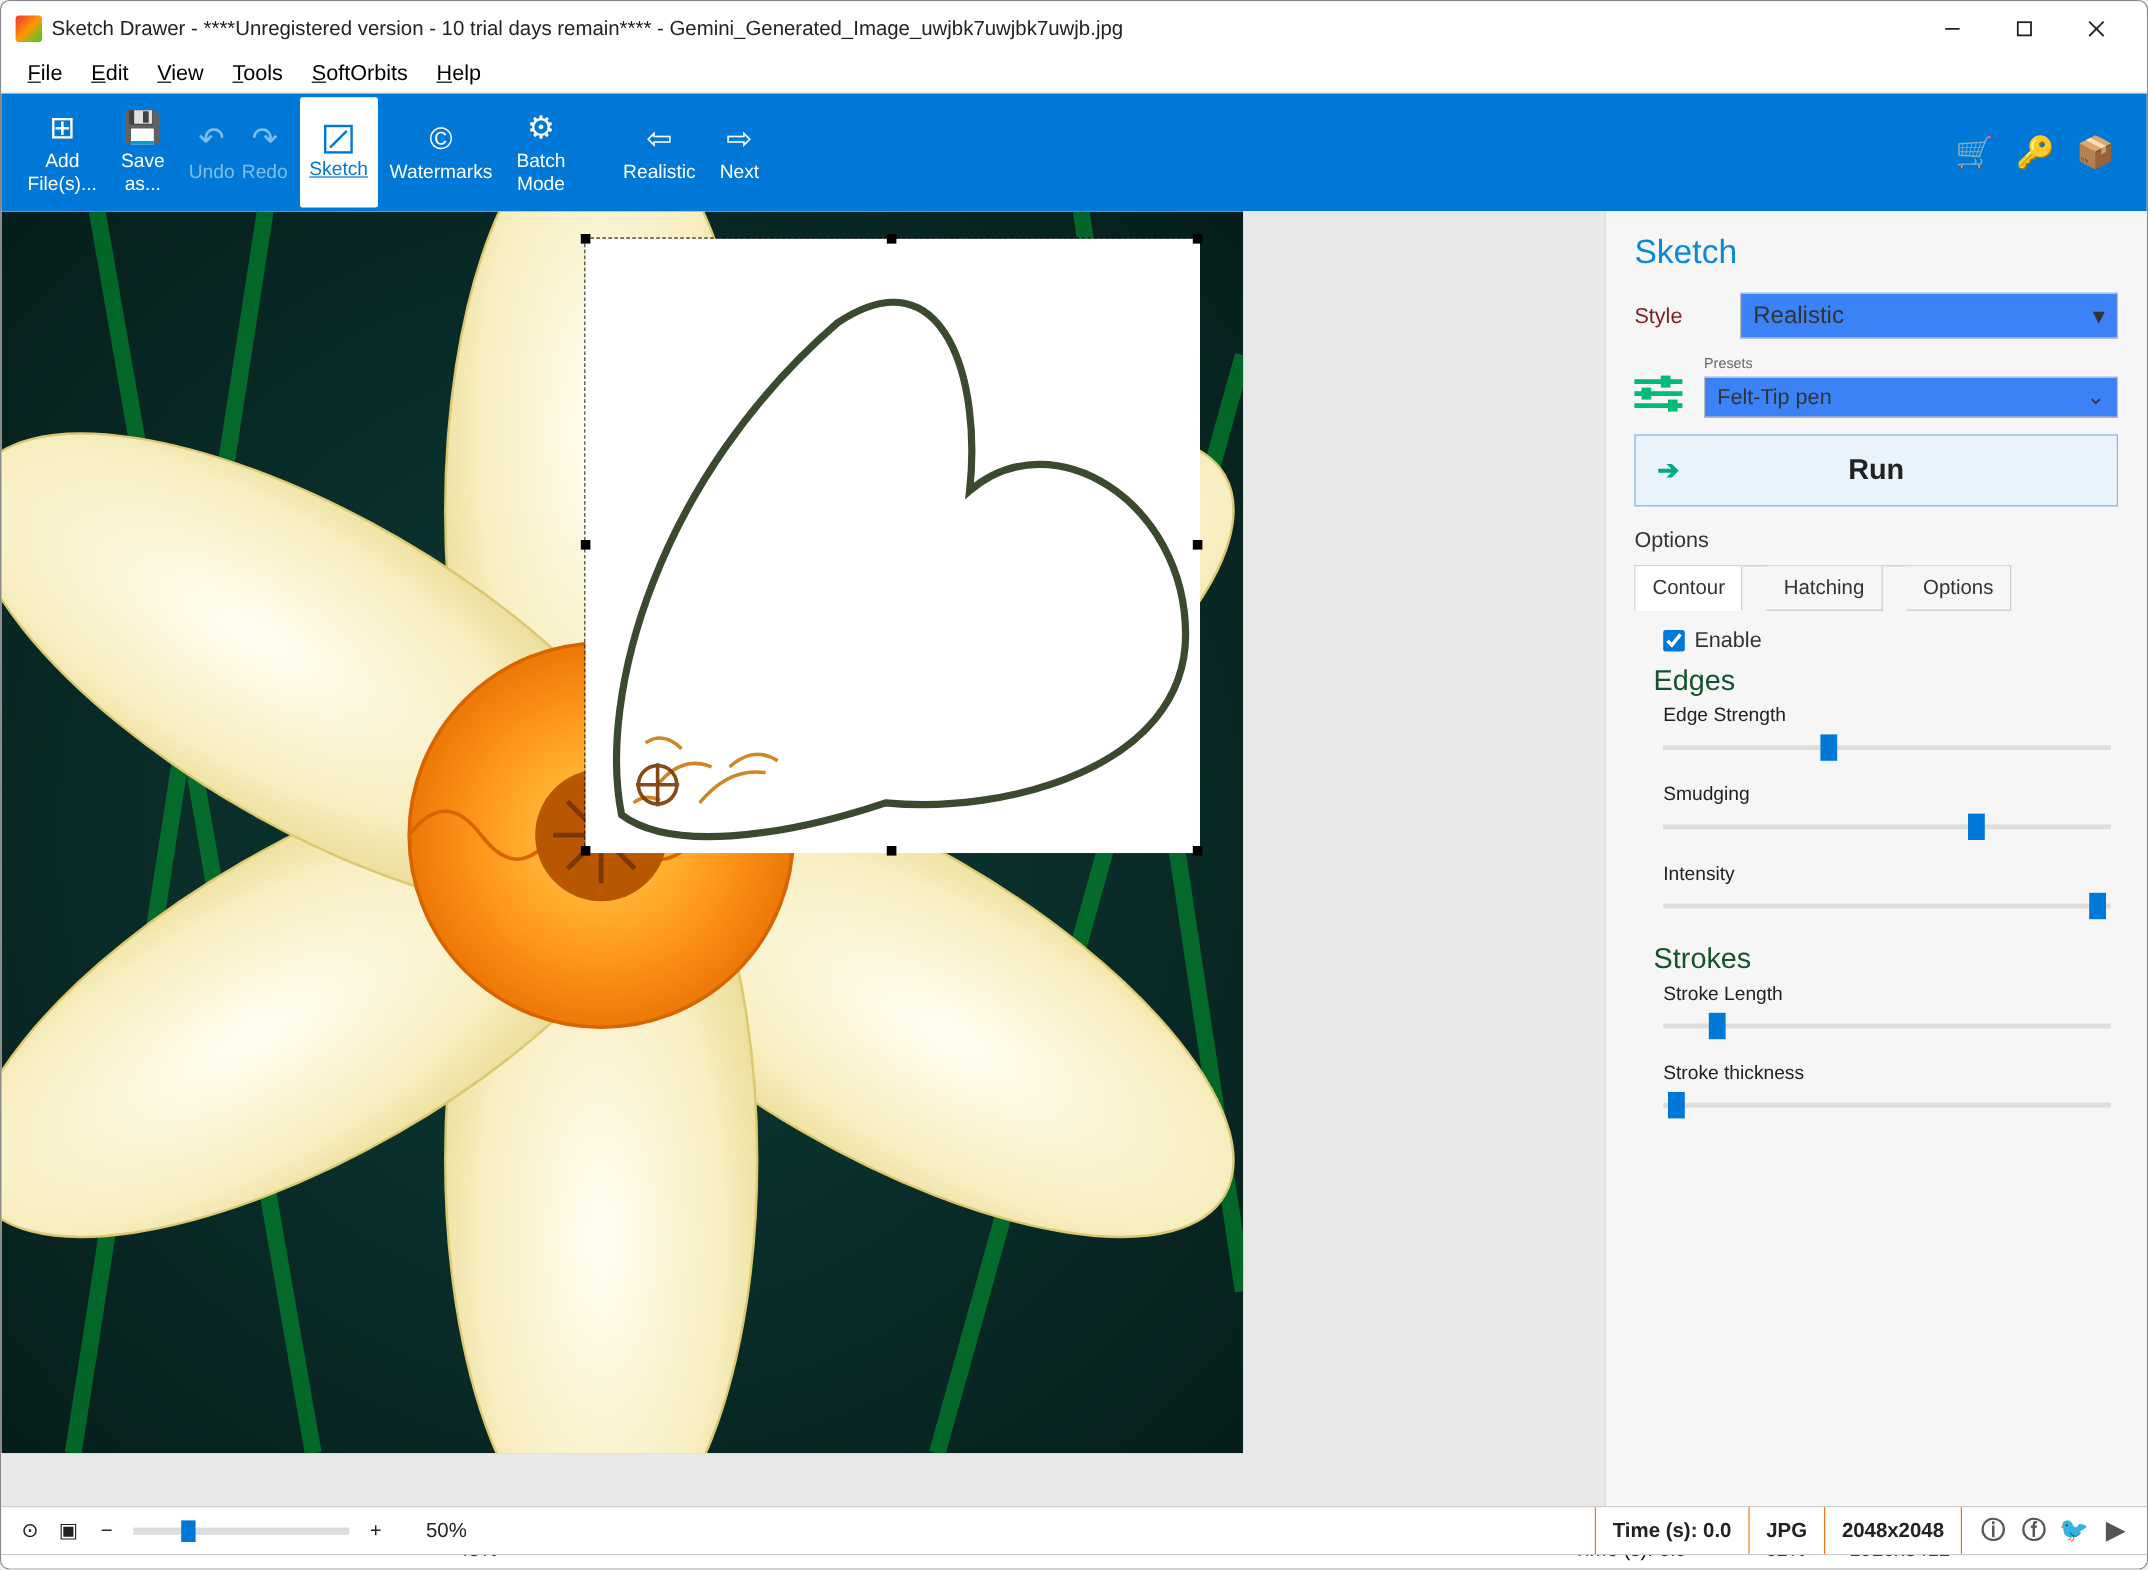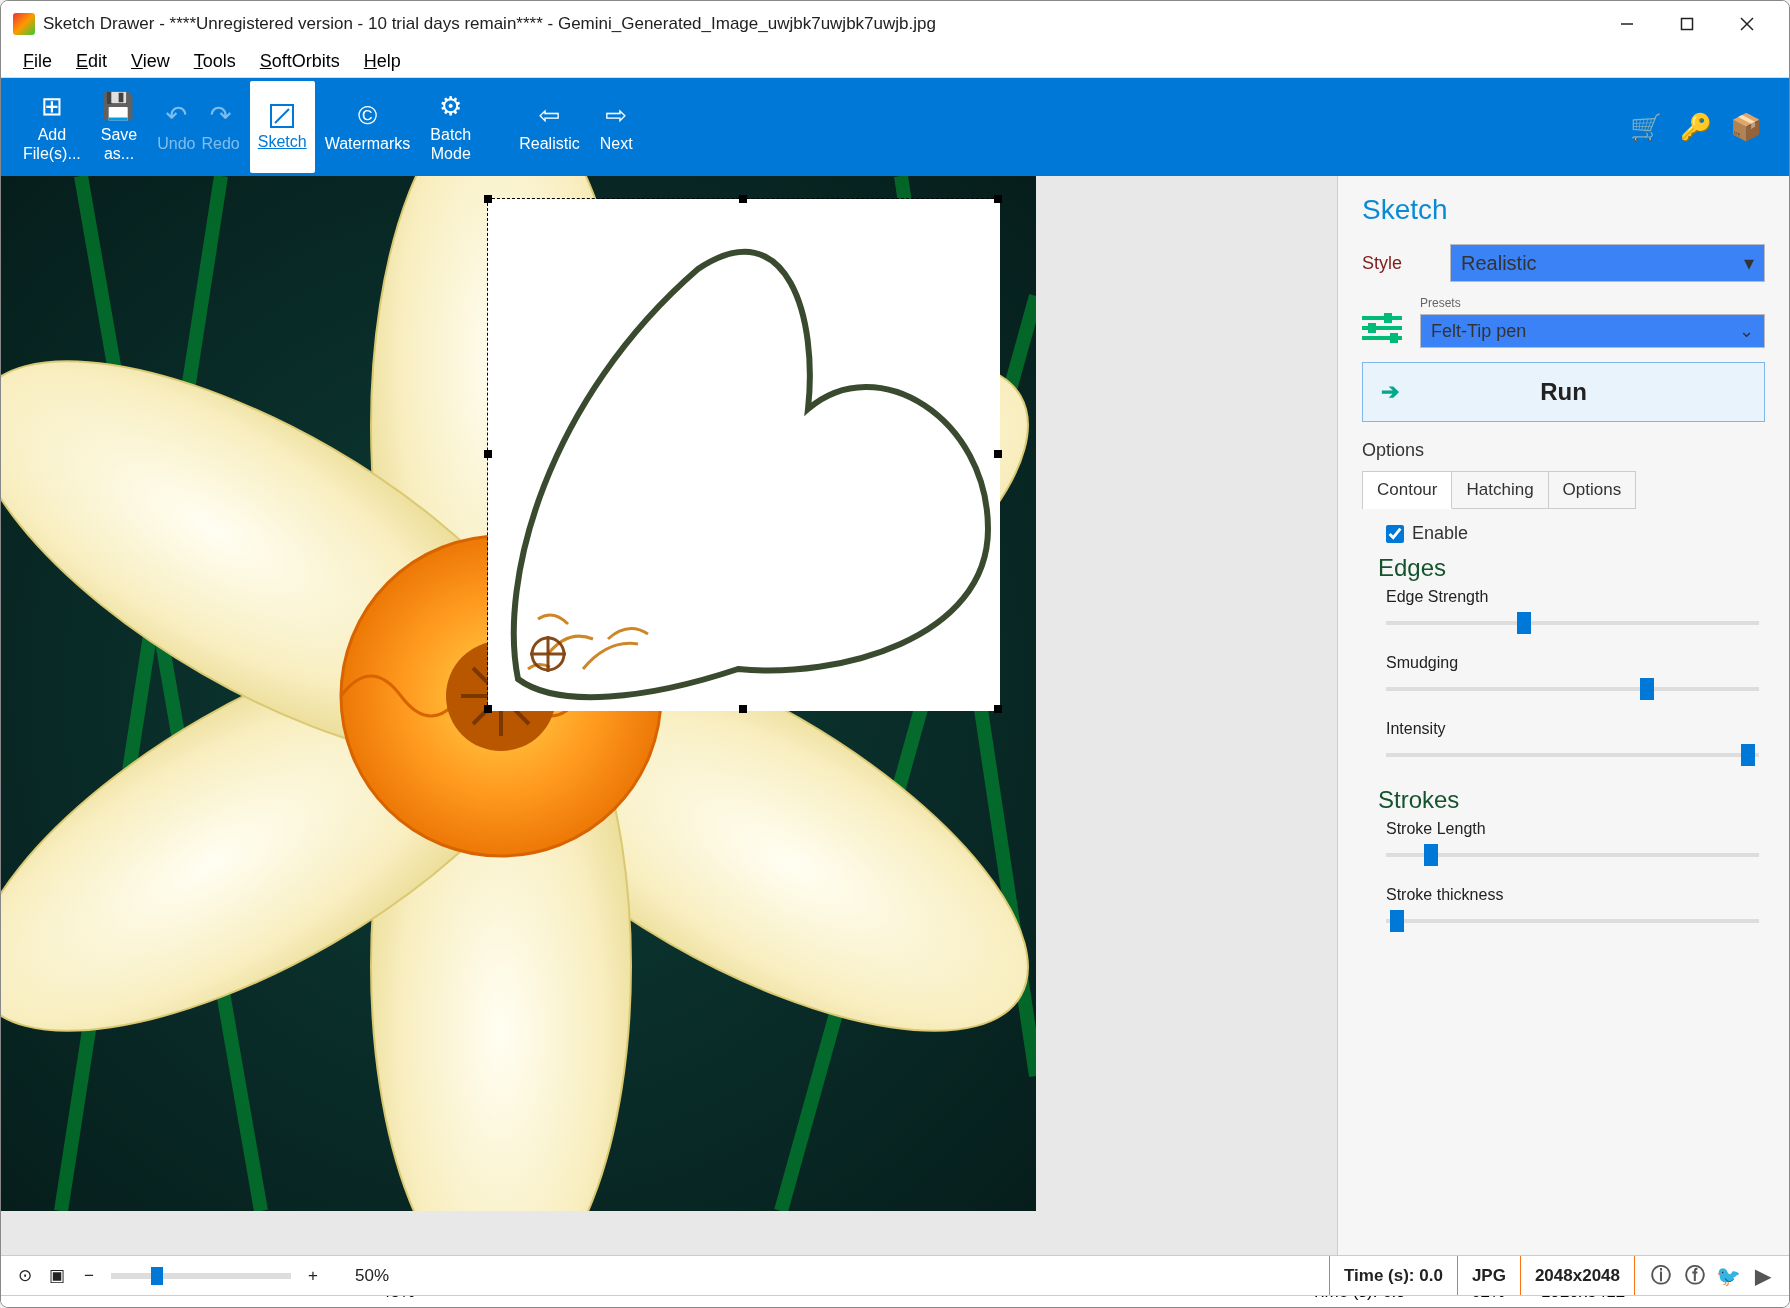--- a/index.html
+++ b/index.html
@@ -48,21 +48,21 @@
 .presets-row { display:flex; align-items:flex-end; gap:18px; margin-bottom:14px; }
 .icon-knobs { width:40px; height:40px; display:flex; flex-direction:column; justify-content:center; gap:6px; }
 .icon-knobs div { height:4px; background:#0b7; position:relative; }
 .icon-knobs div::after { content:""; position:absolute; top:-3px; width:8px; height:10px; background:#0b7; }
 .icon-knobs div:nth-child(1)::after{ left:22px;} .icon-knobs div:nth-child(2)::after{ left:6px;} .icon-knobs div:nth-child(3)::after{ left:28px;}
 .presets-col { flex:1; }
 .presets-col .lbl { font-size:12px; color:#666; margin-bottom:4px; }
 .run-btn { width:100%; height:60px; border:1px solid #7fb7e8; background:#e9f3fc; display:flex; align-items:center; justify-content:center; gap:14px; font-size:24px; font-weight:700; color:#222; cursor:pointer; margin-bottom:18px; position:relative;}
 .run-btn .arrow { position:absolute; left:18px; color:#0a8; font-size:22px;}
 .opts-lbl { font-size:18px; margin:8px 0 10px 0; }
-.tabs { display:flex; border:1px solid #ccc; border-bottom:none; width:fit-content;}
+.tabs { display:flex; border:1px solid #ccc; border-bottom:none; width:fit-content;gap:20px;}
 .tab { padding:8px 14px; font-size:17px; border-right:1px solid #ccc; border-bottom:1px solid #ccc; background:#f6f6f6; cursor:pointer;}
 .tab:last-child{border-right:none;}
 .tab.active { background:#fff; border-bottom:1px solid #fff; }
 .tab-body { border:0; padding:14px 6px 0 24px; }
 .chk { display:flex; align-items:center; gap:8px; margin-bottom:10px; }
 .chk input { width:18px; height:18px; accent-color:#0078d7;}
 .section-h { font-size:24px; color:#14532d; margin:2px 0 4px -8px; }
 .slider-lbl { font-size:16px; color:#222; margin:6px 0 4px 0;}
 .slider { position:relative; height:26px; margin:4px 0 18px 0; }
 .slider .track { position:absolute; left:0; right:0; top:11px; height:4px; background:#ddd; }

